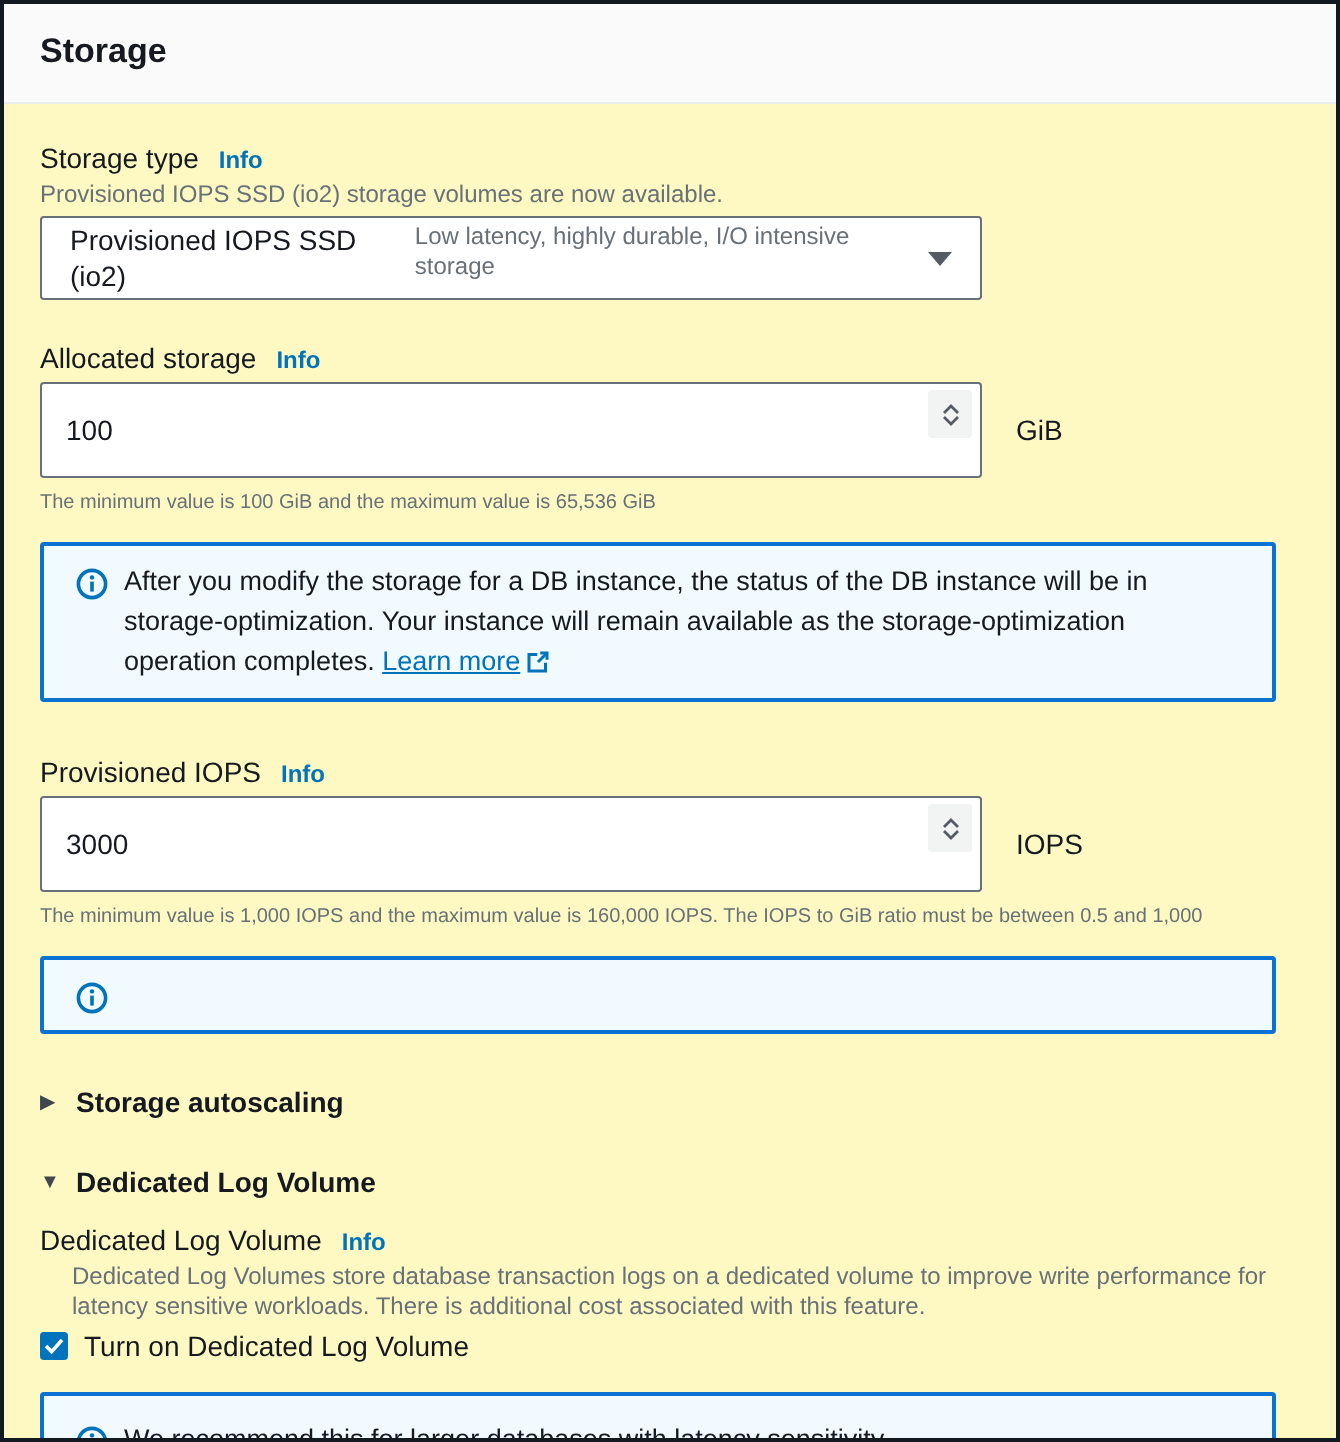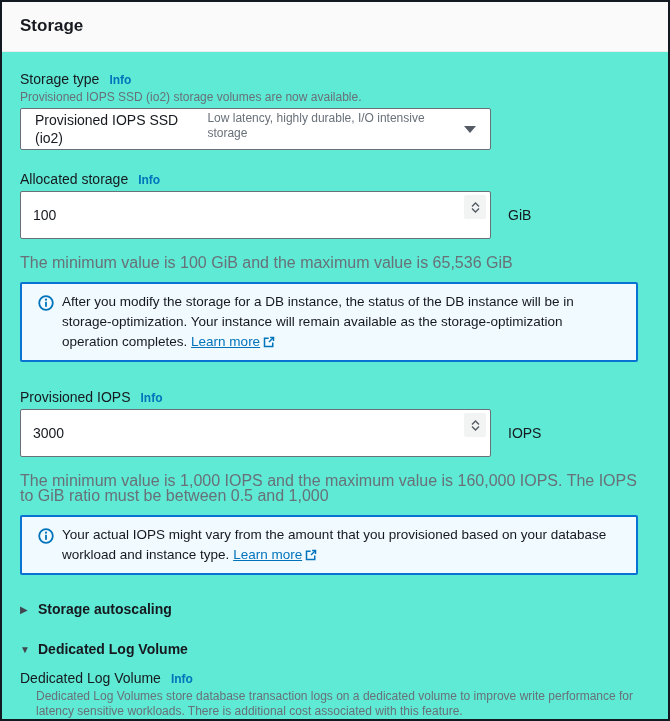--- a/index.html
+++ b/index.html
@@ -6,21 +6,21 @@
   html, body { background: #fff; }
   body {
     font-family: "Liberation Sans", "DejaVu Sans", sans-serif;
     color: #16191f;
     width: 670px;
   }
   .page {
     width: 670px;
     height: 721px;
     border: 2px solid #121920;
-    background: #5eead4;
+    background: #fef9c3;
     overflow: hidden;
   }
   .section-header {
     background: #fafafa;
     border-bottom: 1px solid #eaeded;
     padding: 14px 18px 15px 18px;
   }
   .section-header h2 {
     font-size: 17px;
     font-weight: bold;
@@ -38,24 +38,24 @@
     text-decoration: none;
     cursor: pointer;
   }
   .desc {
     font-size: 12px;
     line-height: 15px;
     color: #687078;
     margin: 1px 0 3px 0;
   }
   .constraint {
-    font-size: 16px;
+    font-size: 10px;
     line-height: 15px;
     color: #687078;
-    margin-top: 16px;
+    margin-top: 5px;
   }
 
   
   .select-box {
     width: 471px;
     height: 42px;
     border: 1px solid #687078;
     border-radius: 2px;
     background: #fff;
     display: flex;
@@ -251,28 +251,20 @@
       </div>
       <div class="constraint">The minimum value is 1,000 IOPS and the maximum value is 160,000 IOPS. The IOPS to GiB ratio must be between 0.5 and 1,000</div>
     </div>
 
     <div class="alert">
       <svg class="alert-icon" width="16" height="16" viewBox="0 0 16 16">
         <circle cx="8" cy="8" r="6.8" fill="none" stroke="#0073bb" stroke-width="1.8"></circle>
         <circle cx="8" cy="4.7" r="1.1" fill="#0073bb"></circle>
         <rect x="7.1" y="6.8" width="1.8" height="5" fill="#0073bb"></rect>
       </svg>
-      <div class="alert-text">
-        <span>Your actual IOPS might vary from the amount that you provisioned based on your database workload and instance type.</span>
-        <a class="alert-link">Learn more</a><svg class="ext-icon" width="12" height="12" viewBox="0 0 16 16">
-            <path d="M13 8.5 V14 H2 V3 H7.5" fill="none" stroke="#0073bb" stroke-width="2"></path>
-            <path d="M9.5 2 H14 V6.5" fill="none" stroke="#0073bb" stroke-width="2"></path>
-            <path d="M14 2 L8 8" fill="none" stroke="#0073bb" stroke-width="2"></path>
-          </svg>
-      </div>
     </div>
 
     <div class="expander">
       <span class="tri">▶</span>
       <span class="exp-label">Storage autoscaling</span>
     </div>
 
     <div class="expander second">
       <span class="tri">▼</span>
       <span class="exp-label">Dedicated Log Volume</span>

